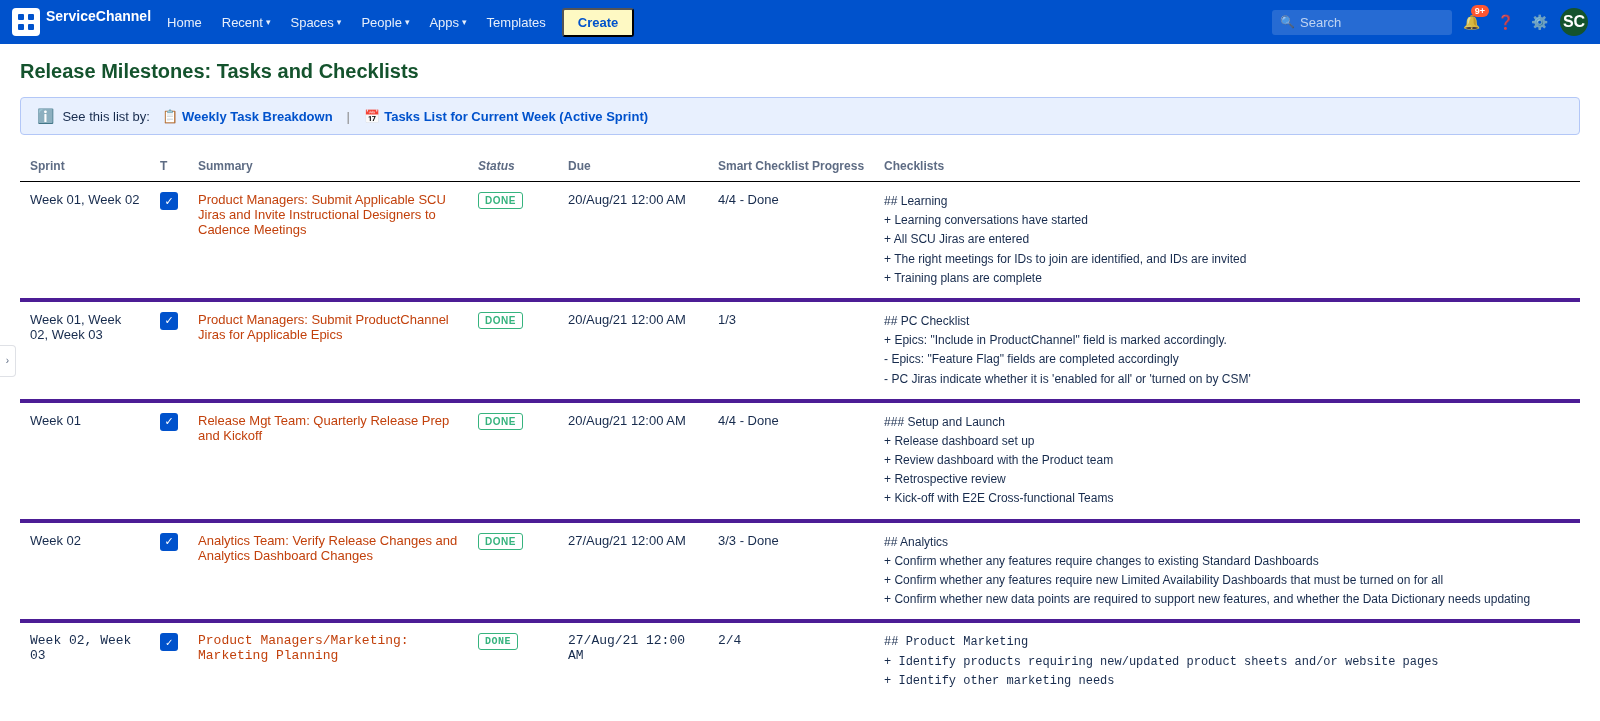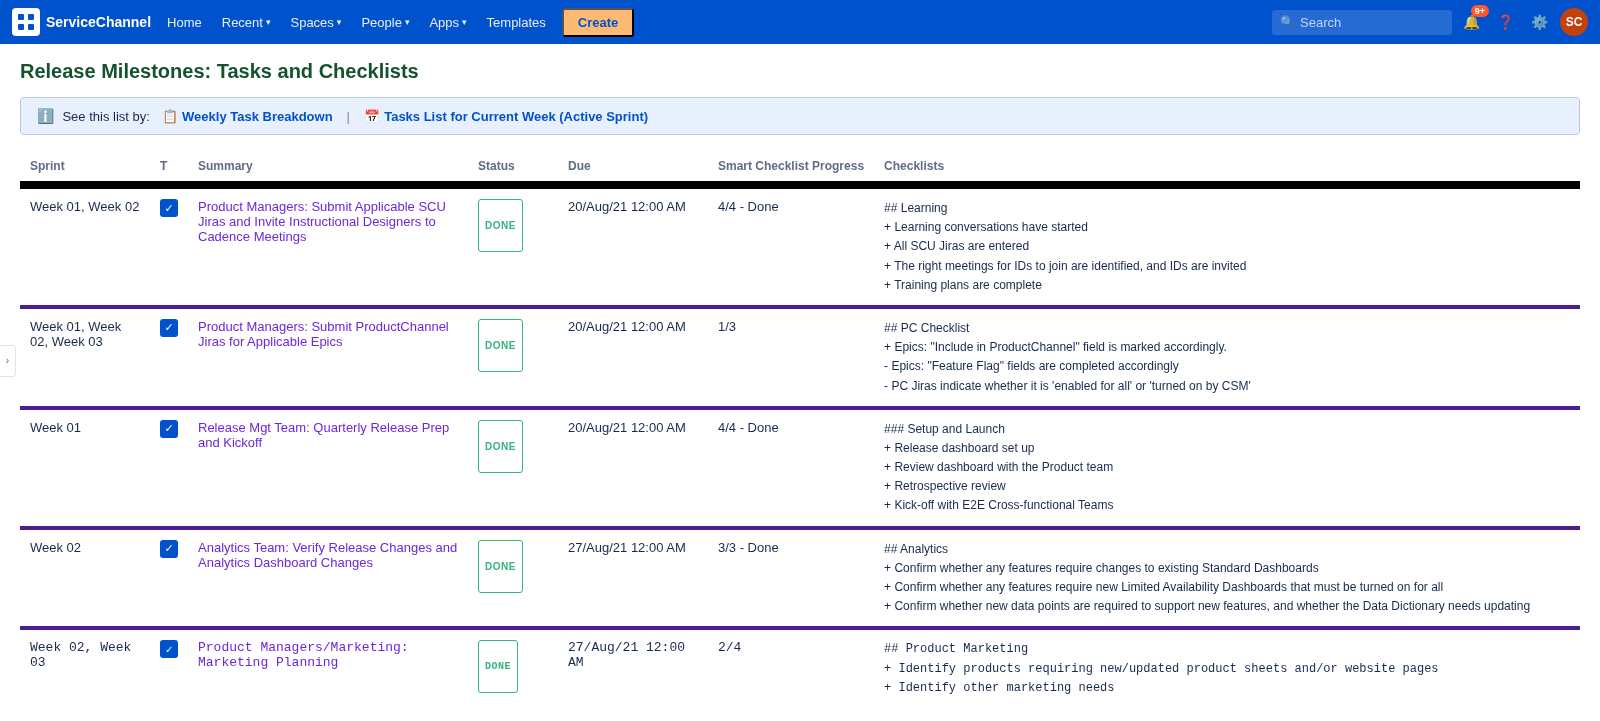--- a/index.html
+++ b/index.html
@@ -9,89 +9,89 @@
     .topnav {
       background: #0052cc;
       height: 44px;
       display: flex;
       align-items: center;
       padding: 0 12px;
       gap: 4px;
       position: relative;
     }
     .nav-logo {
-      display: flex; align-items: center; gap: 6px; color: #fff; font-weight: 700; font-size: 14px; margin-right: 4px;
+      display: flex; align-items: flex-start; gap: 6px; color: #fff; font-weight: 700; font-size: 14px; margin-right: 4px;
     }
     .nav-logo-icon {
       width: 28px; height: 28px; background: #fff; border-radius: 4px; display: flex; align-items: center; justify-content: center;
     }
     .nav-logo-icon svg { width: 20px; height: 20px; }
     .nav-link {
       color: rgba(255,255,255,0.9); font-size: 13px; padding: 4px 8px; border-radius: 3px; cursor: pointer; display: flex; align-items: center; gap: 3px; white-space: nowrap; justify-content: center;
     }
     .nav-link .chevron { font-size: 9px; }
     .nav-create {
-      background: #fdba74; color: #0052cc; font-weight: 600; font-size: 13px; padding: 5px 14px; border-radius: 3px; cursor: pointer; margin-left: 4px;
+      background: #fef9c3; color: #0052cc; font-weight: 600; font-size: 13px; padding: 5px 14px; border-radius: 3px; cursor: pointer; margin-left: 4px;
     }
     .nav-right {
       margin-left: auto; display: flex; align-items: center; gap: 6px;
     }
     .nav-search {
       background: rgba(255,255,255,0.15); border: none; border-radius: 3px; color: #eab308; padding: 5px 10px 5px 28px; font-size: 13px; width: 180px; outline: none;
     }
     .nav-search::placeholder { color: rgba(255,255,255,0.7); }
     .search-wrap { position: relative; display: flex; align-items: center; }
     .search-icon-nav { position: absolute; left: 8px; color: rgba(255,255,255,0.7); font-size: 12px; }
     .nav-icon-btn {
       width: 28px; height: 28px; border-radius: 50%; display: flex; align-items: center; justify-content: center; color: rgba(255,255,255,0.85); cursor: pointer; font-size: 14px; position: relative;
     }
     .notif-badge {
       position: absolute; top: -3px; right: -3px; background: #ff5630; color: #fff; font-size: 9px; font-weight: 700; border-radius: 8px; padding: 1px 4px; min-width: 16px; text-align: center;
     }
     .avatar {
-      width: 28px; height: 28px; border-radius: 50%; background: #c2410c; display: flex; align-items: center; justify-content: center; color: #fff; font-size: 12px; font-weight: 600; cursor: pointer; overflow: hidden;
+      width: 28px; height: 28px; border-radius: 50%; background: #14532d; display: flex; align-items: center; justify-content: center; color: #fff; font-size: 16px; font-weight: 600; cursor: pointer; overflow: hidden;
     }
 
     
     .page-container { padding: 16px 20px; }
     .page-title { font-size: 20px; font-weight: 700; color: #14532d; margin-bottom: 14px; }
 
     
     .banner {
       background: #e8f0fe; border: 1px solid #b3c7f7; border-radius: 4px; padding: 10px 16px; margin-bottom: 16px; display: flex; align-items: center; gap: 8px; font-size: 13px;
     }
     .banner-info-icon { color: #0052cc; font-size: 14px; }
     .banner-label { color: #172b4d; font-weight: 500; margin-right: 4px; }
     .banner-link { color: #0052cc; font-weight: 600; cursor: pointer; text-decoration: none; display: inline-flex; align-items: center; gap: 4px; }
     .banner-sep { color: #888; margin: 0 6px; }
 
     
     .table-wrap { width: 100%; }
     table { width: 100%; border-collapse: collapse; }
     th {
-      text-align: left; font-size: 12px; font-weight: 700; color: #5e6c84; padding: 8px 10px; border-bottom: 8px solid #000000; white-space: nowrap;
+      text-align: left; font-size: 12px; font-weight: 700; color: #5e6c84; padding: 8px 10px; border-bottom: 1px solid #000000; white-space: nowrap;
     }
     td { padding: 10px 10px; border-bottom: 4px solid #4c1d95; vertical-align: top; font-size: 13px; color: #172b4d; }
     tr:last-child td { border-bottom: none; font-family: Liberation Mono, monospace; }
     .col-sprint { width: 130px; }
     .col-t { width: 36px; }
     .col-summary { width: 280px; }
-    .col-status { width: 90px; }
+    .col-status { width: 90px; font-style: italic; }
     .col-due { width: 150px; }
     .col-progress { width: 120px; }
     .col-checklists { }
 
-    .task-link { color: #6d28d9; cursor: pointer; }
+    .task-link { color: #c2410c; cursor: pointer; }
 
     .checkbox-icon {
       width: 18px; height: 18px; background: #0052cc; border-radius: 3px; display: flex; align-items: center; justify-content: center; color: #fff; font-size: 11px;
     }
 
     .status-done {
-      display: inline-block; border: 1.5px solid #36b37e; color: #36b37e; font-size: 10px; font-weight: 700; padding: 20px 6px; border-radius: 3px; letter-spacing: 0.5px;
+      display: inline-block; border: 1.5px solid #36b37e; color: #36b37e; font-size: 10px; font-weight: 700; padding: 2px 6px; border-radius: 3px; letter-spacing: 0.5px;
     }
 
     .checklist-text { font-size: 12px; color: #172b4d; line-height: 1.6; white-space: pre-wrap; }
 
     
     .sidebar-toggle {
       position: fixed; left: 0; top: 50%; transform: translateY(-50%);
       background: #fff; border: 1px solid #dfe1e6; border-left: none; border-radius: 0 4px 4px 0;
       width: 16px; height: 32px; display: flex; align-items: center; justify-content: center; cursor: pointer; color: #5e6c84; font-size: 10px;
     }

